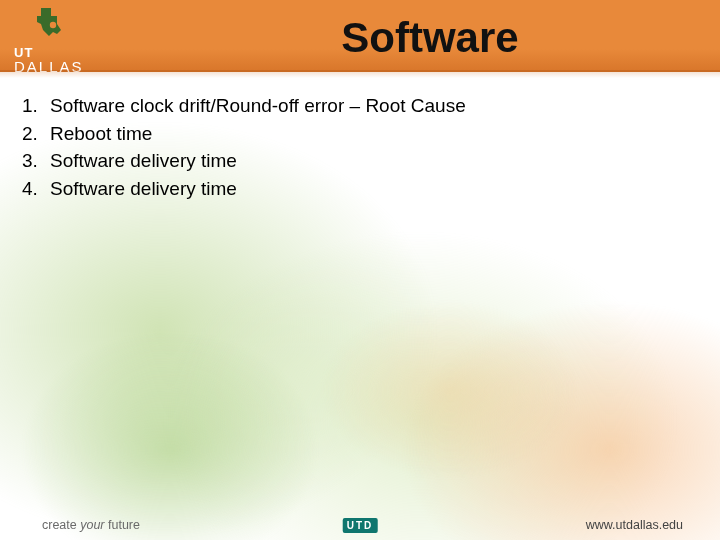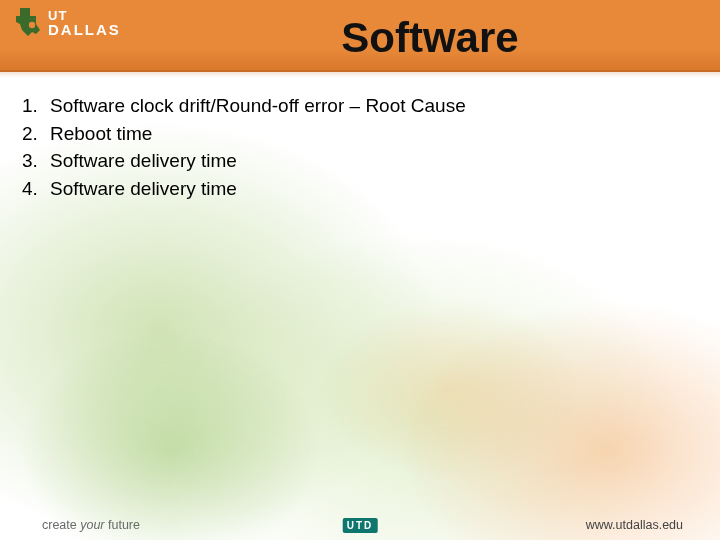--- a/index.html
+++ b/index.html
@@ -42,29 +42,30 @@
     height:8px;
     background: linear-gradient(to bottom, rgba(201,106,34,0.25), rgba(201,106,34,0));
   }
   .logo {
     position: absolute;
     top: 6px; left: 14px;
     display: flex;
     align-items: center;
     gap: 6px;
     color: #ffffff;
+    flex-direction: column;
   }
   .logo svg { display:block; }
   .logo-text {
     display: flex;
     flex-direction: column;
     line-height: 1;
   }
   .logo-ut { font-size: 13px; font-weight: bold; letter-spacing: 1px; color:#fff; }
-  .logo-dallas { font-size: 15px; font-weight: bold; letter-spacing: 2px; color:#fff; }
+  .logo-dallas { font-size: 15px; font-weight: normal; letter-spacing: 2px; color:#fff; }
 
   .title {
     position: absolute;
     top: 14px;
     left: 0; right: 0;
     text-align: center;
     font-size: 42px;
     color: #111;
     font-weight: 700;
     padding-left: 140px;

